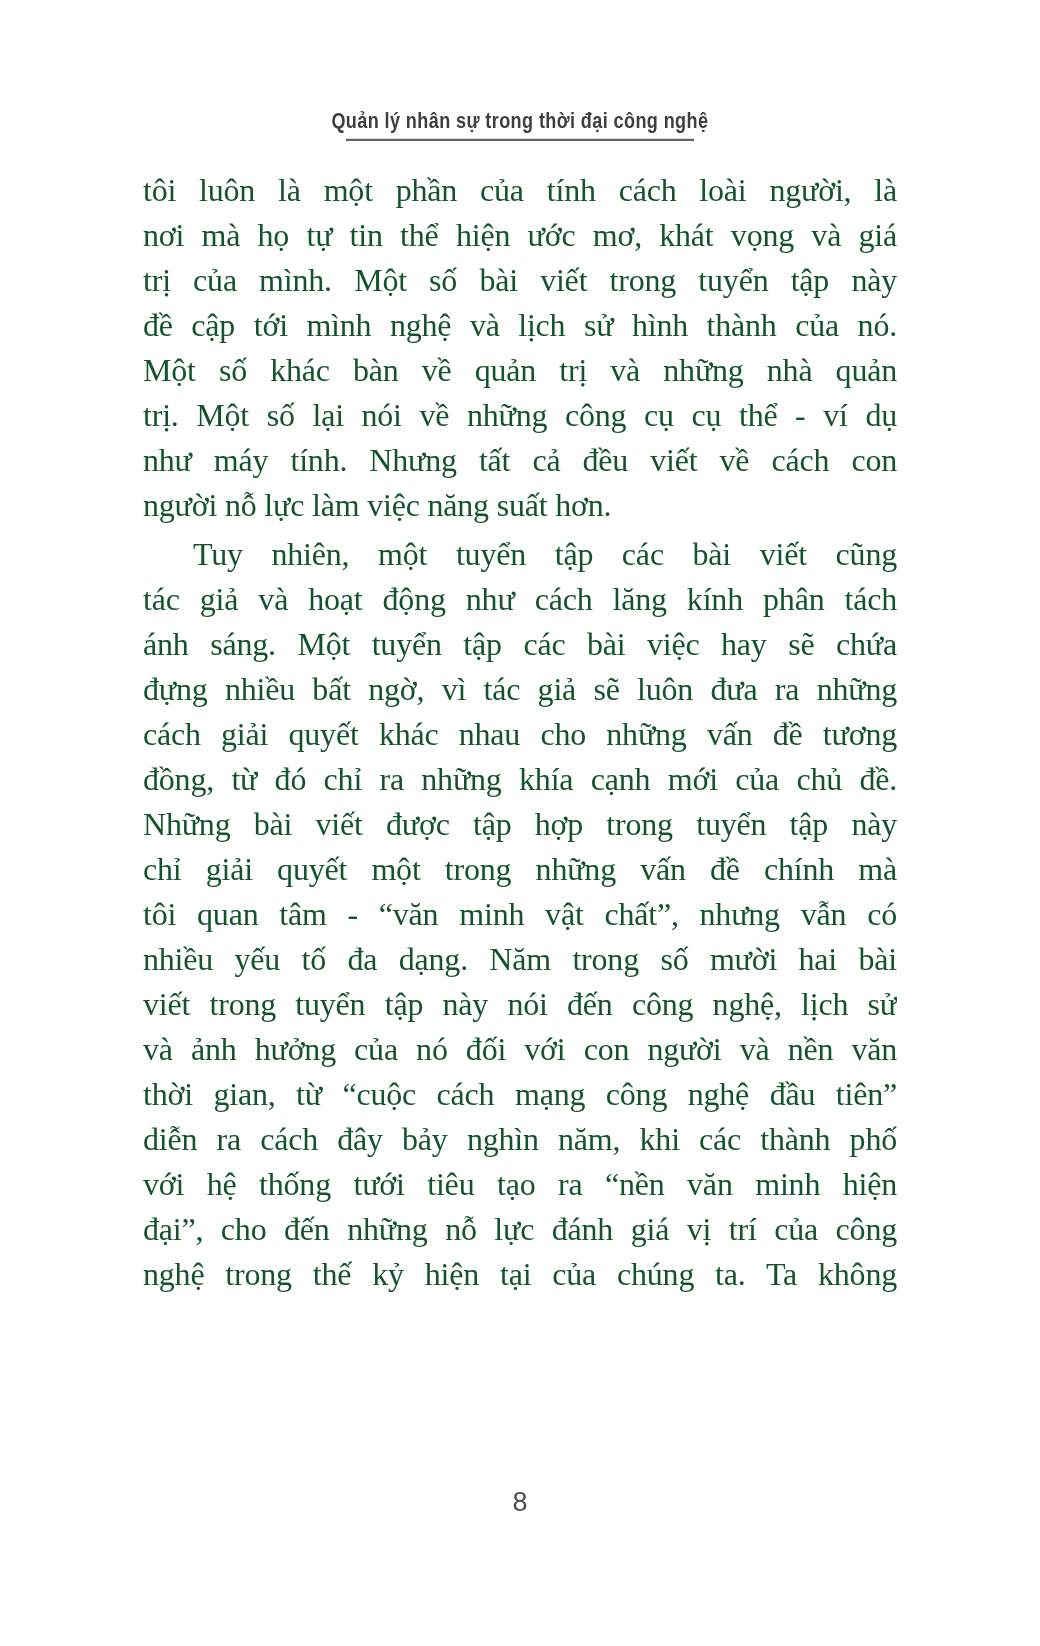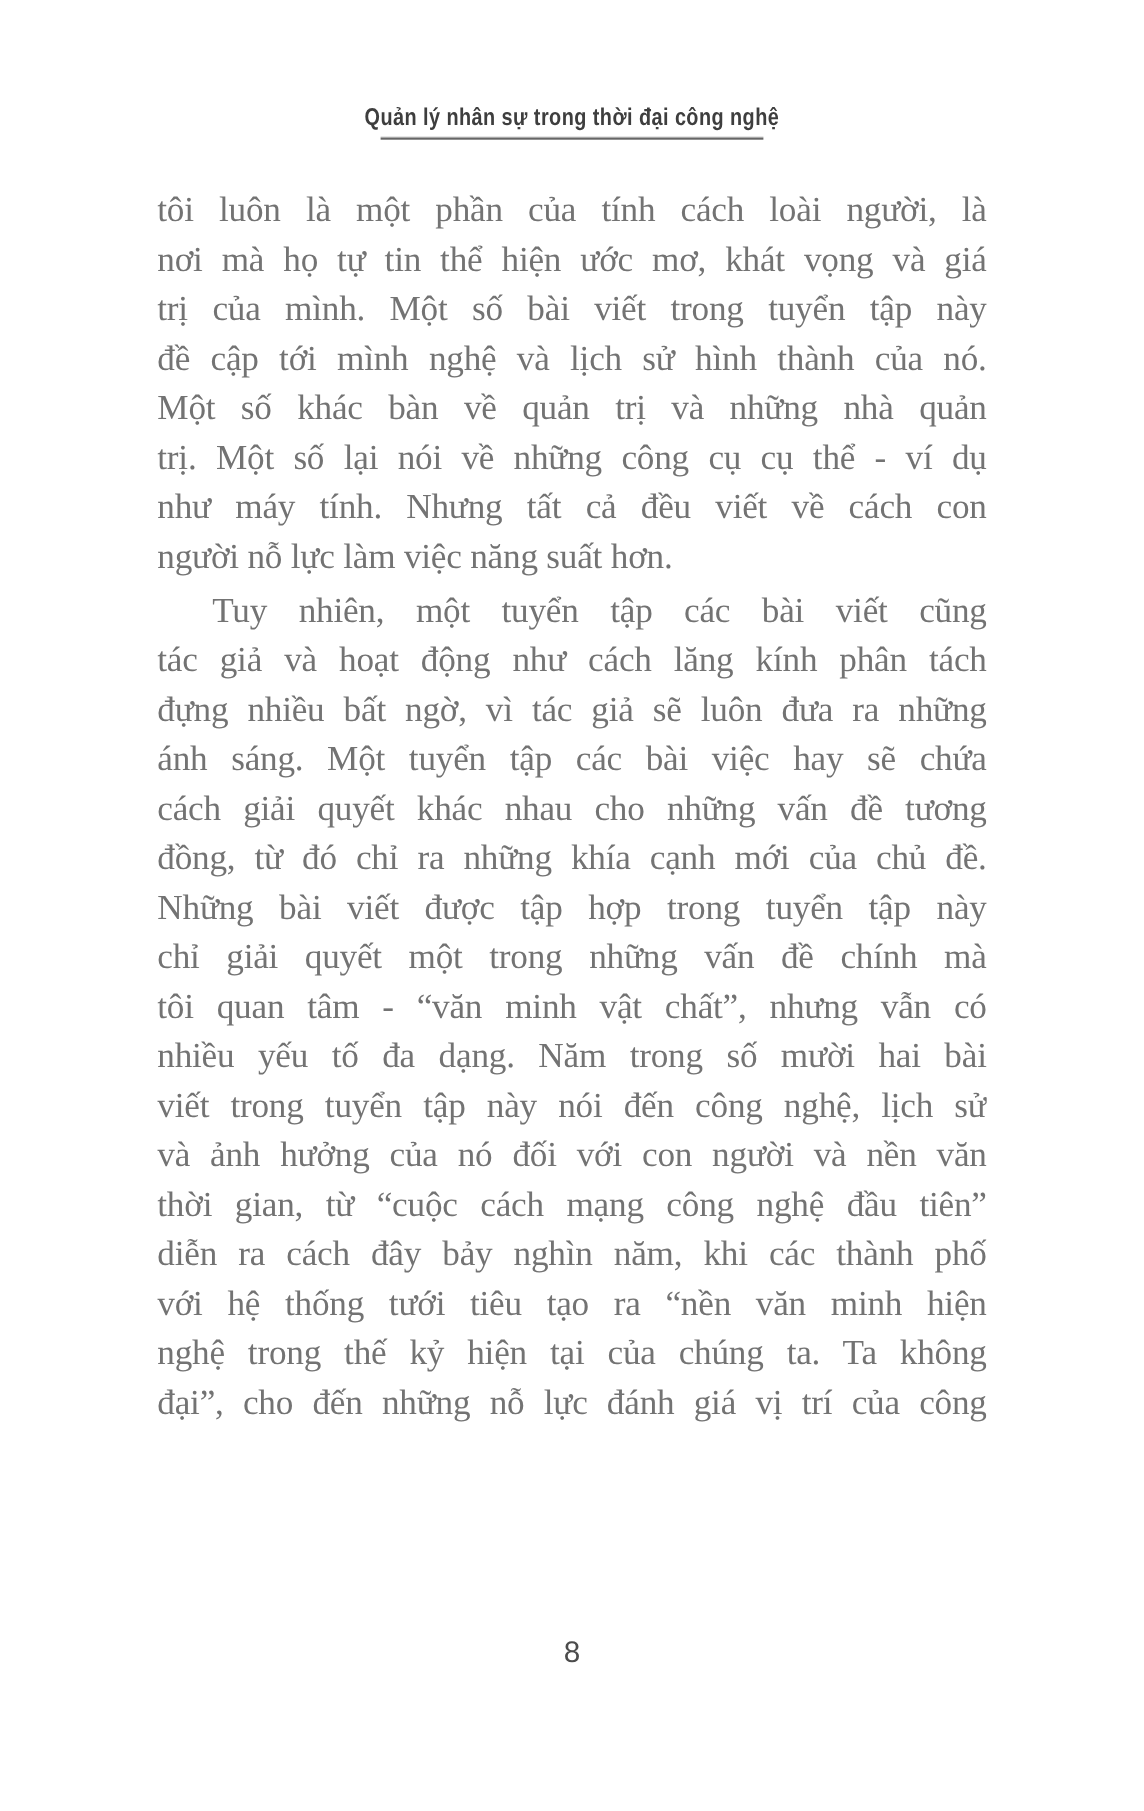--- a/index.html
+++ b/index.html
@@ -11,21 +11,21 @@
     position: relative;
     width: 1040px;
     height: 1646px;
     background: #ffffff;
     overflow: hidden;
     font-family: "Liberation Serif", serif;
   }
   
   .page-header {
     position: absolute;
-    top: 94px;
+    top: 108px;
     left: 0;
     width: 100%;
     text-align: center;
   }
   .header-title {
     display: inline-block;
     font-family: "Liberation Sans", sans-serif;
     font-weight: bold;
     font-size: 22px;
     letter-spacing: 0.5px;
@@ -42,21 +42,21 @@
     border-bottom: 2px solid #666666;
   }
   
   .body-text {
     position: absolute;
     top: 168px;
     left: 143px;
     width: 754px;
     font-size: 32px;
     line-height: 45px;
-    color: #737373;
+    color: #14532d;
     letter-spacing: -0.2px;
   }
   .paragraph { margin: 0; }
   .paragraph.indented { margin-top: 4px; }
   .line {
     text-align: justify;
     text-align-last: justify;
     white-space: normal;
     height: 45px;
     overflow: hidden;
@@ -98,35 +98,35 @@
         <div class="line">trị của mình. Một số bài viết trong tuyển tập này</div>
         <div class="line">đề cập tới mình nghệ và lịch sử hình thành của nó.</div>
         <div class="line">Một số khác bàn về quản trị và những nhà quản</div>
         <div class="line">trị. Một số lại nói về những công cụ cụ thể - ví dụ</div>
         <div class="line">như máy tính. Nhưng tất cả đều viết về cách con</div>
         <div class="line flush">người nỗ lực làm việc năng suất hơn.</div>
       </div>
       <div class="paragraph indented">
         <div class="line first">Tuy nhiên, một tuyển tập các bài viết cũng</div>
         <div class="line">tác giả và hoạt động như cách lăng kính phân tách</div>
+        <div class="line">ánh sáng. Một tuyển tập các bài việc hay sẽ chứa</div>
         <div class="line">đựng nhiều bất ngờ, vì tác giả sẽ luôn đưa ra những</div>
-        <div class="line">ánh sáng. Một tuyển tập các bài việc hay sẽ chứa</div>
         <div class="line">cách giải quyết khác nhau cho những vấn đề tương</div>
         <div class="line">đồng, từ đó chỉ ra những khía cạnh mới của chủ đề.</div>
         <div class="line">Những bài viết được tập hợp trong tuyển tập này</div>
         <div class="line">chỉ giải quyết một trong những vấn đề chính mà</div>
         <div class="line">tôi quan tâm - “văn minh vật chất”, nhưng vẫn có</div>
         <div class="line">nhiều yếu tố đa dạng. Năm trong số mười hai bài</div>
         <div class="line">viết trong tuyển tập này nói đến công nghệ, lịch sử</div>
         <div class="line">và ảnh hưởng của nó đối với con người và nền văn</div>
         <div class="line">thời gian, từ “cuộc cách mạng công nghệ đầu tiên”</div>
         <div class="line">diễn ra cách đây bảy nghìn năm, khi các thành phố</div>
         <div class="line">với hệ thống tưới tiêu tạo ra “nền văn minh hiện</div>
+        <div class="line">đại”, cho đến những nỗ lực đánh giá vị trí của công</div>
         <div class="line">nghệ trong thế kỷ hiện tại của chúng ta. Ta không</div>
-        <div class="line">đại”, cho đến những nỗ lực đánh giá vị trí của công</div>
       </div>
     </div>
 
   <div class="page-footer">
     <span class="page-number">8</span>
   </div>
 
 </div>
 
 </body></html>

